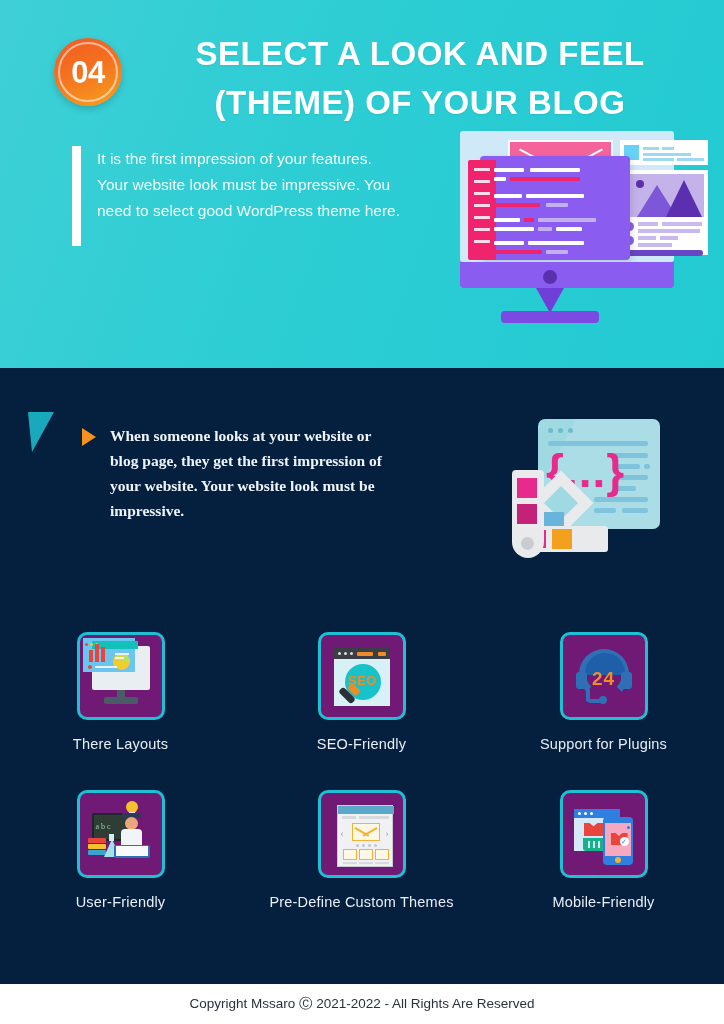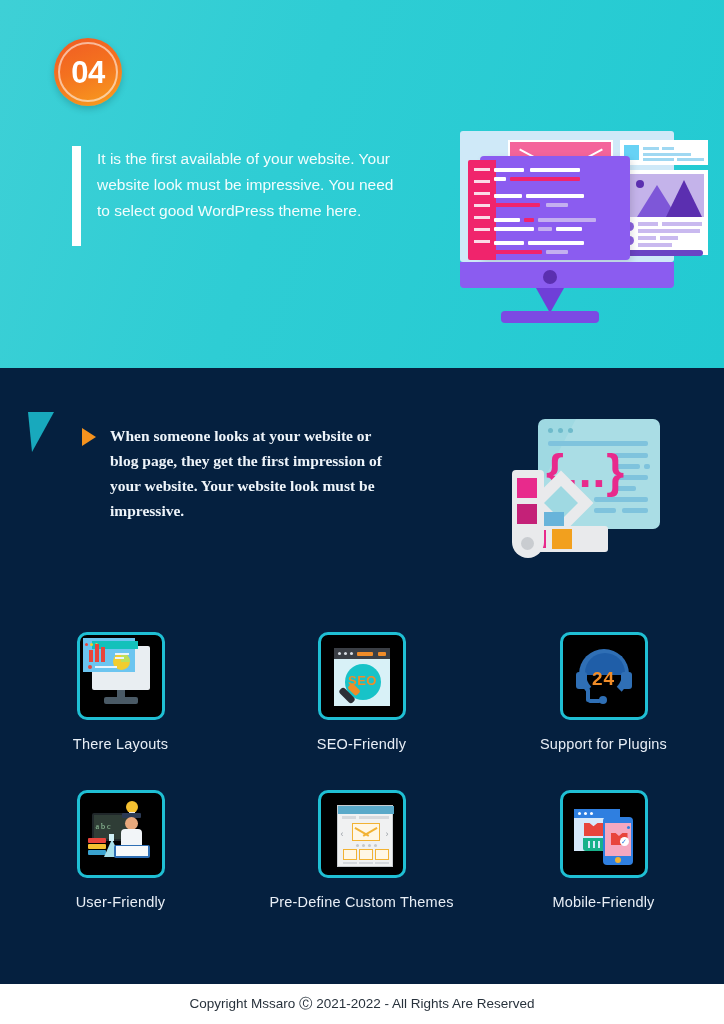--- a/index.html
+++ b/index.html
@@ -351,21 +351,21 @@
   .frow { position: relative; height: 158px; }
   .fcell { position: absolute; width: 241px; }
   .fcell.c0 { left: 0px; }
   .fcell.c1 { left: 241px; }
   .fcell.c2 { left: 483px; }
 
   .ficon-card {
     position: relative;
     margin: 0 auto;
     width: 88px; height: 88px;
-    background: #000000;
+    background: #701a75;
     border: 3px solid #1fbfd4;
     border-radius: 10px;
     overflow: hidden;
   }
   .flabel {
     margin-top: 16px;
     text-align: center;
     color: #e8eef6;
     font-size: 14.5px;
     font-weight: 400;
@@ -472,25 +472,29 @@
 <div id="page">
 
   <div class="top-section">
 
     <div class="header-row">
       <div class="step-badge">
         <div class="step-badge-ring"></div>
         <span class="step-badge-number">04</span>
       </div>
 
+      <h1 class="header-title">
+        <span>SELECT A LOOK AND FEEL</span>
+        <span class="line2">(THEME) OF YOUR BLOG</span>
+      </h1>
     </div>
 
     <div class="intro-block">
       <div class="intro-bar"></div>
-      <p class="intro-text">It is the first available of your website. Your website look must be impressive. You need to select good WordPress theme here.</p>
+      <p class="intro-text">It is the first impression of your features. Your website look must be impressive. You need to select good WordPress theme here.</p>
     </div>
 
     <div class="monitor-wrap">
       <div class="mon-screen">
 
         <div class="mon-page-left">
           <div class="mon-hero">
             <span class="mon-hero-x1"></span>
             <span class="mon-hero-x2"></span>
           </div>

